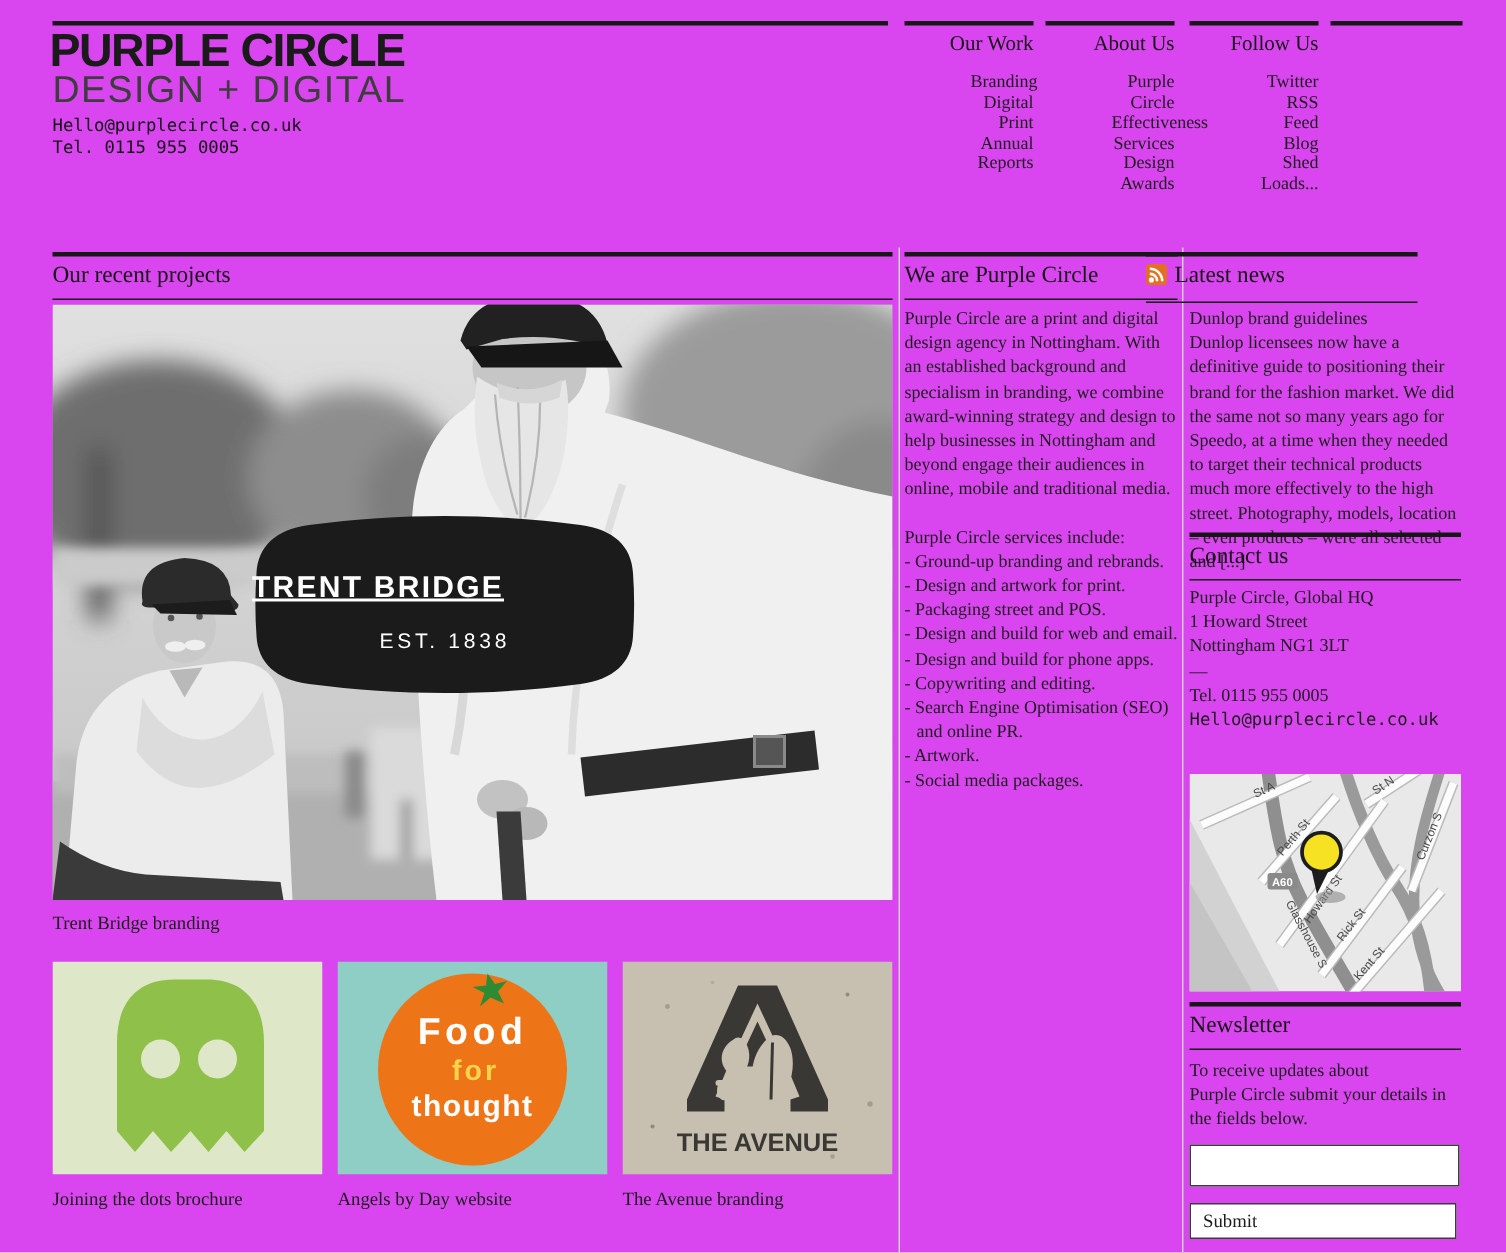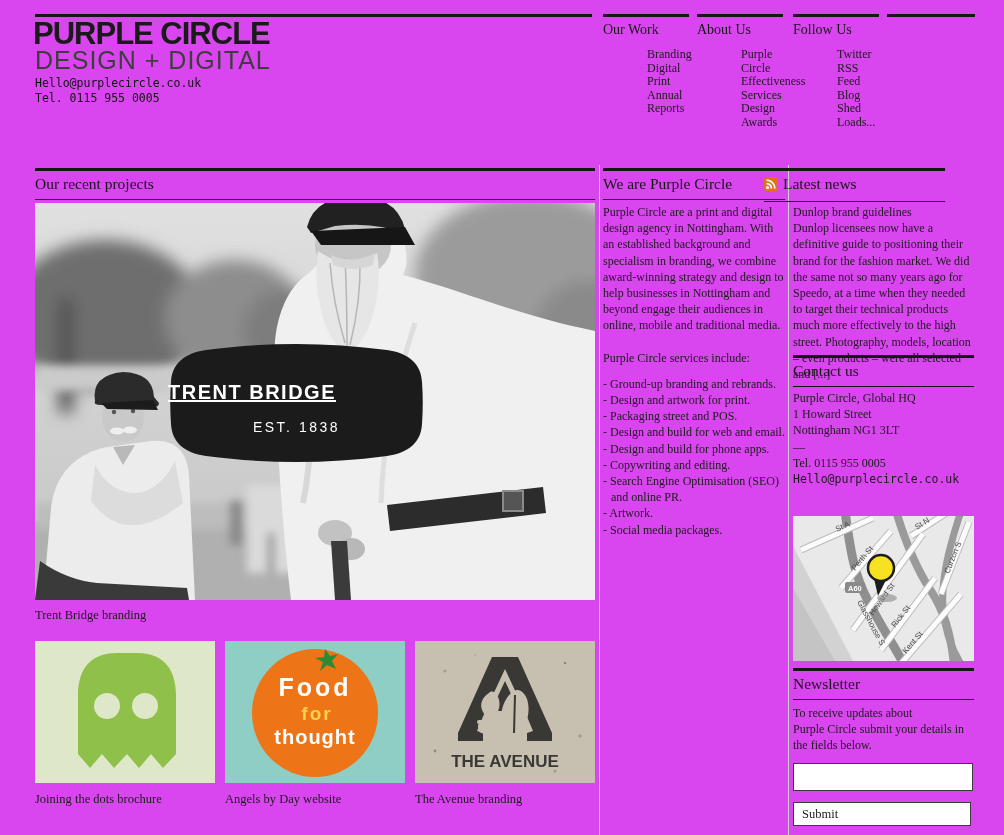--- a/index.html
+++ b/index.html
@@ -10,21 +10,21 @@
 
   
   .logo-rule{left:35px;top:14px;width:557px;height:3px;background:#161616;}
   .logo1{left:33px;top:18px;font-family:"Liberation Sans",sans-serif;font-weight:bold;
          font-size:31px;letter-spacing:-1px;color:#1a1a1a;line-height:32px;}
   .logo2{left:35px;top:47px;font-family:"Liberation Sans",sans-serif;font-size:25px;
          letter-spacing:1px;color:#3d3d3d;line-height:26px;}
   .hdr-email{left:35px;top:76px;font-size:11.5px;color:#111;}
   .hdr-tel{left:35px;top:91px;font-size:11.5px;color:#111;}
 
-  .nav-col{top:14px;width:86px;border-top:3px solid #161616;padding-top:5px;}
+  .nav-col{top:14px;width:86px;border-top:3px solid #161616;padding-top:5px;text-align:right;}
   .nav-title{font-size:14px;color:#161616;margin-bottom:10px;}
   .nav-item{font-size:12px;line-height:13.5px;color:#1b1b1b;cursor:pointer;margin-left:44px;}
 
   
   .sec-head{border-top:3px solid #161616;border-bottom:1px solid #161616;
             padding:4px 0 6px;font-size:15.5px;color:#161616;}
 
   
   .divider{top:165px;width:1px;height:670px;background:#cfcfcf;}
 
@@ -208,21 +208,21 @@
     </svg>
   </div>
 
   <div class="abs caption" style="left:35px;top:792px">Joining the dots brochure</div>
   <div class="abs caption" style="left:225px;top:792px">Angels by Day website</div>
   <div class="abs caption" style="left:415px;top:792px">The Avenue branding</div>
 
   <div class="abs sec-head" style="left:603px;top:168px;width:182px">We are Purple Circle</div>
   <div class="abs" style="left:603px;top:204px;width:184px">
     <div class="bodytext" style="margin-bottom:16px">Purple Circle are a print and digital design agency in Nottingham. With an established background and specialism in branding, we combine award-winning strategy and design to help businesses in Nottingham and beyond engage their audiences in online, mobile and traditional media.</div>
-    <div class="bodytext" style="margin-bottom:10px">Purple Circle services include:</div>
+    <div class="bodytext" style="">Purple Circle services include:</div>
     <div class="svc-item">- Ground-up branding and rebrands.</div>
     <div class="svc-item">- Design and artwork for print.</div>
     <div class="svc-item">- Packaging street and POS.</div>
     <div class="svc-item">- Design and build for web and email.</div>
     <div class="svc-item">- Design and build for phone apps.</div>
     <div class="svc-item">- Copywriting and editing.</div>
     <div class="svc-item">- Search Engine Optimisation (SEO) and online PR.</div>
     <div class="svc-item">- Artwork.</div>
     <div class="svc-item">- Social media packages.</div>
   </div>

